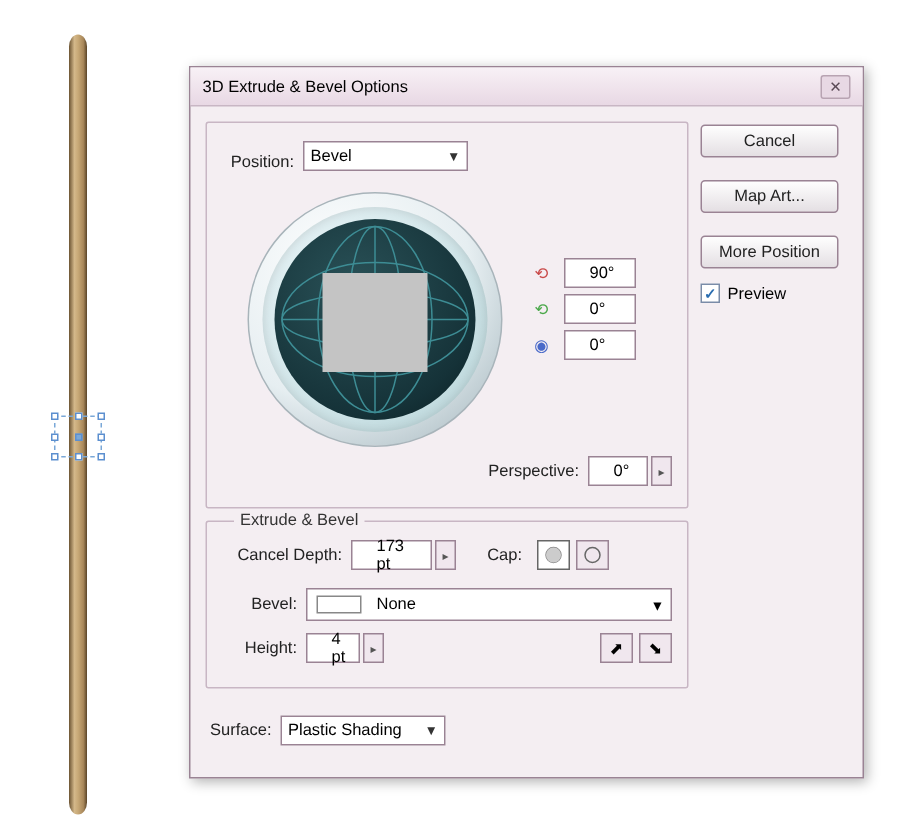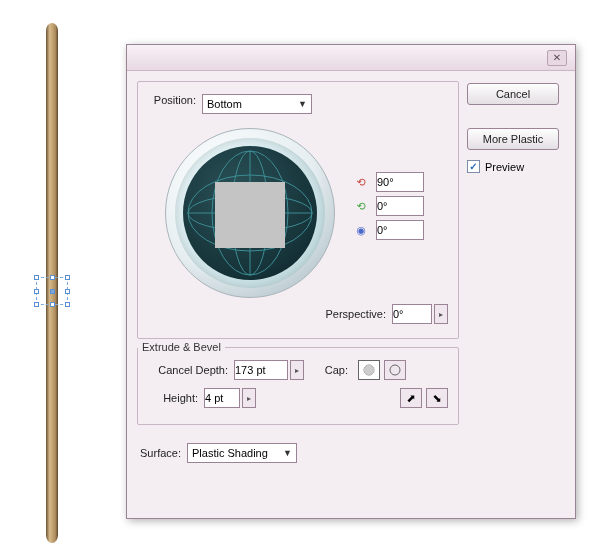--- a/index.html
+++ b/index.html
@@ -11,44 +11,44 @@
 .sel i.tl{left:-3px;top:-3px}.sel i.tr{right:-3px;top:-3px}.sel i.bl{left:-3px;bottom:-3px}.sel i.br{right:-3px;bottom:-3px}
 .sel i.ml{left:-3px;top:11px}.sel i.mr{right:-3px;top:11px}.sel i.mt{left:13px;top:-3px}.sel i.mb{left:13px;bottom:-3px}
 .sel i.c{left:13px;top:11px;background:#7aa8d8}
 .dialog{position:absolute;left:126px;top:44px;width:450px;height:475px;background:#f4eef2;border:1px solid #9a8394;box-shadow:2px 2px 8px rgba(0,0,0,.3)}
 .titlebar{height:26px;background:linear-gradient(#f8f1f6,#e8d8e4);border-bottom:1px solid #c8b6c4;display:flex;align-items:center;padding:0 8px;font-size:12px}
 .titlebar .x{margin-left:auto;width:20px;height:16px;background:#e8d8e4;border:1px solid #b8a3b2;border-radius:2px;display:flex;align-items:center;justify-content:center;font-size:10px;color:#5a4a56}
 .body{display:flex;padding:8px}
 .left{flex:1;padding:2px 6px 0 2px}
 .right{width:102px;padding:4px 0 0 2px}
 .group{border:1px solid #c8b6c4;border-radius:2px;margin-bottom:8px;position:relative;padding:12px 10px 10px}
-.group .legend{position:absolute;top:-7px;left:0;background:#f4eef2;padding:0 4px;color:#333}
+.group .legend{position:absolute;top:-7px;left:18px;background:#f4eef2;padding:0 4px;color:#333}
 .row{display:flex;align-items:center;margin-bottom:6px}
 .lbl{text-align:right;padding-right:6px;color:#222}
 .combo{display:flex;align-items:center;background:#fff;border:1px solid #9a8394;height:20px;padding:0 4px;min-width:70px;position:relative}
 .combo .arr{margin-left:auto;color:#333;font-size:9px}
-.numin{display:flex;align-items:center;background:#fff;border:1px solid #9a8394;height:20px;padding:0 0;width:48px}
+.numin{display:flex;align-items:center;background:#fff;border:1px solid #9a8394;height:20px;padding:0 16px;width:48px}
 .stepbtn{width:14px;height:20px;border:1px solid #9a8394;background:#f0e7ee;display:flex;align-items:center;justify-content:center;margin-left:2px;font-size:8px;color:#555}
 .preview3d{width:170px;height:170px;margin:6px auto 2px;position:relative}
 .outer{position:absolute;inset:0;border-radius:50%;background:radial-gradient(circle at 35% 30%,#fff,#e6eef1 55%,#c5d2d7 75%,#9fb0b7);border:1px solid #a8b4ba}
 .ring{position:absolute;inset:10px;border-radius:50%;background:linear-gradient(135deg,#e8f4f7,#bcd8dc);box-shadow:inset 0 0 8px rgba(0,0,0,.15)}
 .ball{position:absolute;inset:18px;border-radius:50%;background:radial-gradient(circle at 40% 35%,#2a5258,#153238 70%,#0a1c1f)}
 .grid line{stroke:#3d8c94;stroke-width:1}
 .cube{position:absolute;left:50px;top:54px;width:70px;height:66px;background:#c4c4c4}
 .anglerow{display:flex;align-items:center;margin:4px 0}
 .anglerow .ic{width:18px;text-align:center;margin-right:6px}
 .capbtn{width:22px;height:20px;border:1px solid #9a8394;background:#f0e7ee;display:inline-flex;align-items:center;justify-content:center;margin-left:4px}
 .capbtn.sel2{background:#fff;border:1px solid #666}
 .bevelcombo{flex:1;display:flex;align-items:center;background:#fff;border:1px solid #9a8394;height:22px;padding:0 6px}
 .bevelswatch{width:30px;height:12px;border:1px solid #888;margin-right:10px;background:linear-gradient(#fff,#fff)}
 .btn{display:block;width:92px;height:22px;background:linear-gradient(#fefefe,#e4dfe3);border:1px solid #9a8394;border-radius:3px;margin-bottom:7px;text-align:center;line-height:20px;color:#222}
 .btn.primary{border:1.5px solid #5fa4d8;box-shadow:0 0 2px #8cc4ef}
 .chk{display:flex;align-items:center;margin-top:10px}
 .chk .box{width:13px;height:13px;background:#fff;border:1px solid #7a8ca8;margin-right:5px;display:flex;align-items:center;justify-content:center;color:#2a6db0;font-size:10px;font-weight:bold}
-.posrow{display:flex;align-items:flex-start;margin-bottom:8px}
+.posrow{display:flex;align-items:flex-end;margin-bottom:8px}
 .persrow{display:flex;align-items:center;justify-content:flex-end;margin-top:4px}
 </style>
 </head>
 <body>
 
 <div class="canvas">
   <div class="rod"></div>
   <div class="sel">
     <i class="tl"></i>
       <i class="tr"></i>
@@ -56,29 +56,30 @@
       <i class="br"></i>
     <i class="ml"></i>
       <i class="mr"></i>
       <i class="mt"></i>
       <i class="mb"></i>
       <i class="c"></i>
   </div>
 
   <div class="dialog">
     <div class="titlebar">
+      <span>3D Extrude &amp; Bevel Options</span>
       <span class="x">✕</span>
     </div>
     <div class="body">
       <div class="left">
         <div class="group" style="padding-bottom:14px">
           <div class="posrow">
             <span class="lbl" style="width:54px">Position:</span>
             <div class="combo" style="width:110px">
-              <span>Bottom</span>
+              <span>Bevel</span>
               <span class="arr">▼</span>
             </div>
           </div>
 
           <div style="position:relative;display:flex">
             <div class="preview3d">
               <div class="outer"></div>
               <div class="ring"></div>
               <div class="ball">
                 <svg class="grid" width="134" height="134" style="position:absolute;inset:0" viewBox="0 0 134 134">
@@ -138,20 +139,28 @@
                   <circle cx="7" cy="7" r="5" fill="none" stroke="#888"></circle>
                   <circle cx="7" cy="7" r="5" fill="#ccc"></circle>
                 </svg>
               </span>
             <span class="capbtn">
                 <svg width="14" height="14">
                   <circle cx="7" cy="7" r="5" fill="none" stroke="#666"></circle>
                 </svg>
               </span>
           </div>
+          <div class="row" style="margin-top:12px">
+            <span class="lbl" style="width:56px">Bevel:</span>
+            <div class="bevelcombo">
+              <span class="bevelswatch"></span>
+              <span>None</span>
+              <span class="arr" style="margin-left:auto">▾</span>
+            </div>
+          </div>
           <div class="row" style="margin-top:8px">
             <span class="lbl" style="width:56px">Height:</span>
             <div class="numin" style="width:36px">
                 <span>4 pt</span>
               </div>
             <span class="stepbtn">▸</span>
             <span style="flex:1"></span>
             <span class="capbtn" style="background:#f0e7ee">⬈</span>
             <span class="capbtn">⬊</span>
           </div>
@@ -162,22 +171,23 @@
           <div class="combo" style="width:110px">
             <span>Plastic Shading</span>
             <span class="arr">▼</span>
           </div>
         </div>
       </div>
 
       <div class="right">
         <span class="btn">Cancel</span>
         <div style="height:8px"></div>
+        <span class="btn">Map Art...</span>
         <div style="height:8px"></div>
-        <span class="btn">More Plastic</span>
+        <span class="btn">More Position</span>
         <div class="chk">
           <span class="box">✓</span>
           <span>Preview</span>
         </div>
       </div>
     </div>
   </div>
 </div>
 
 </body></html>

